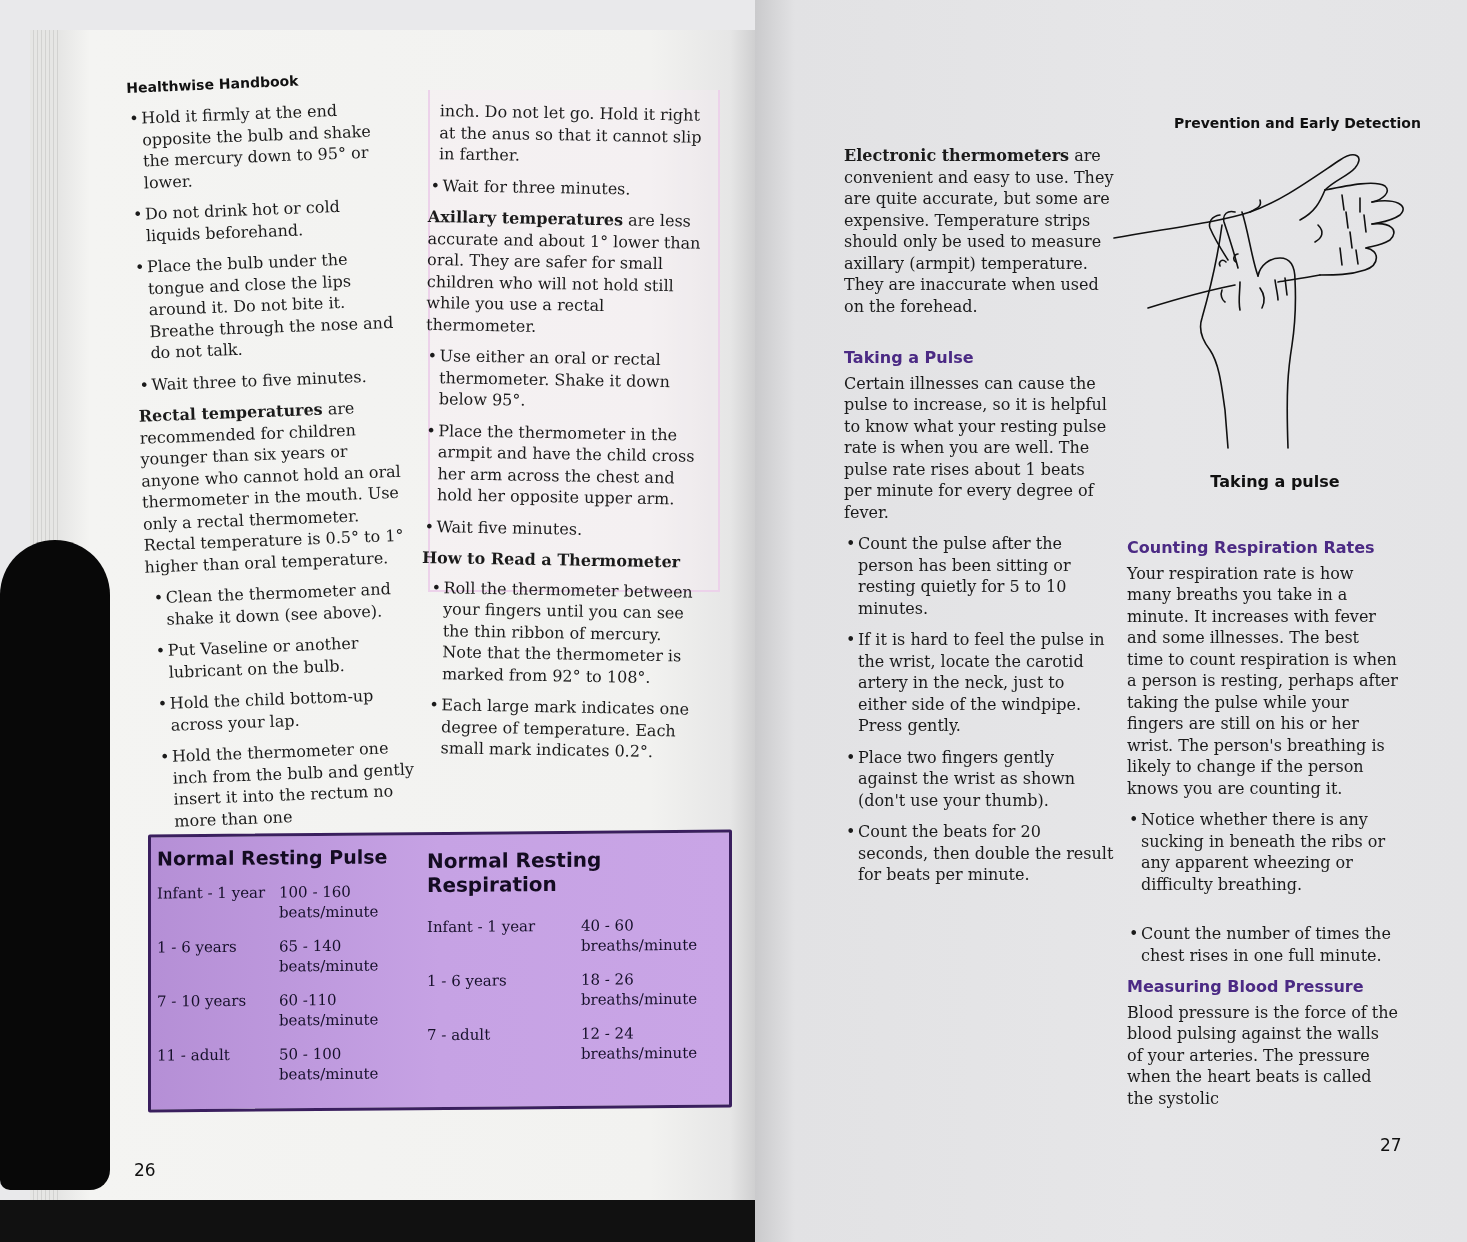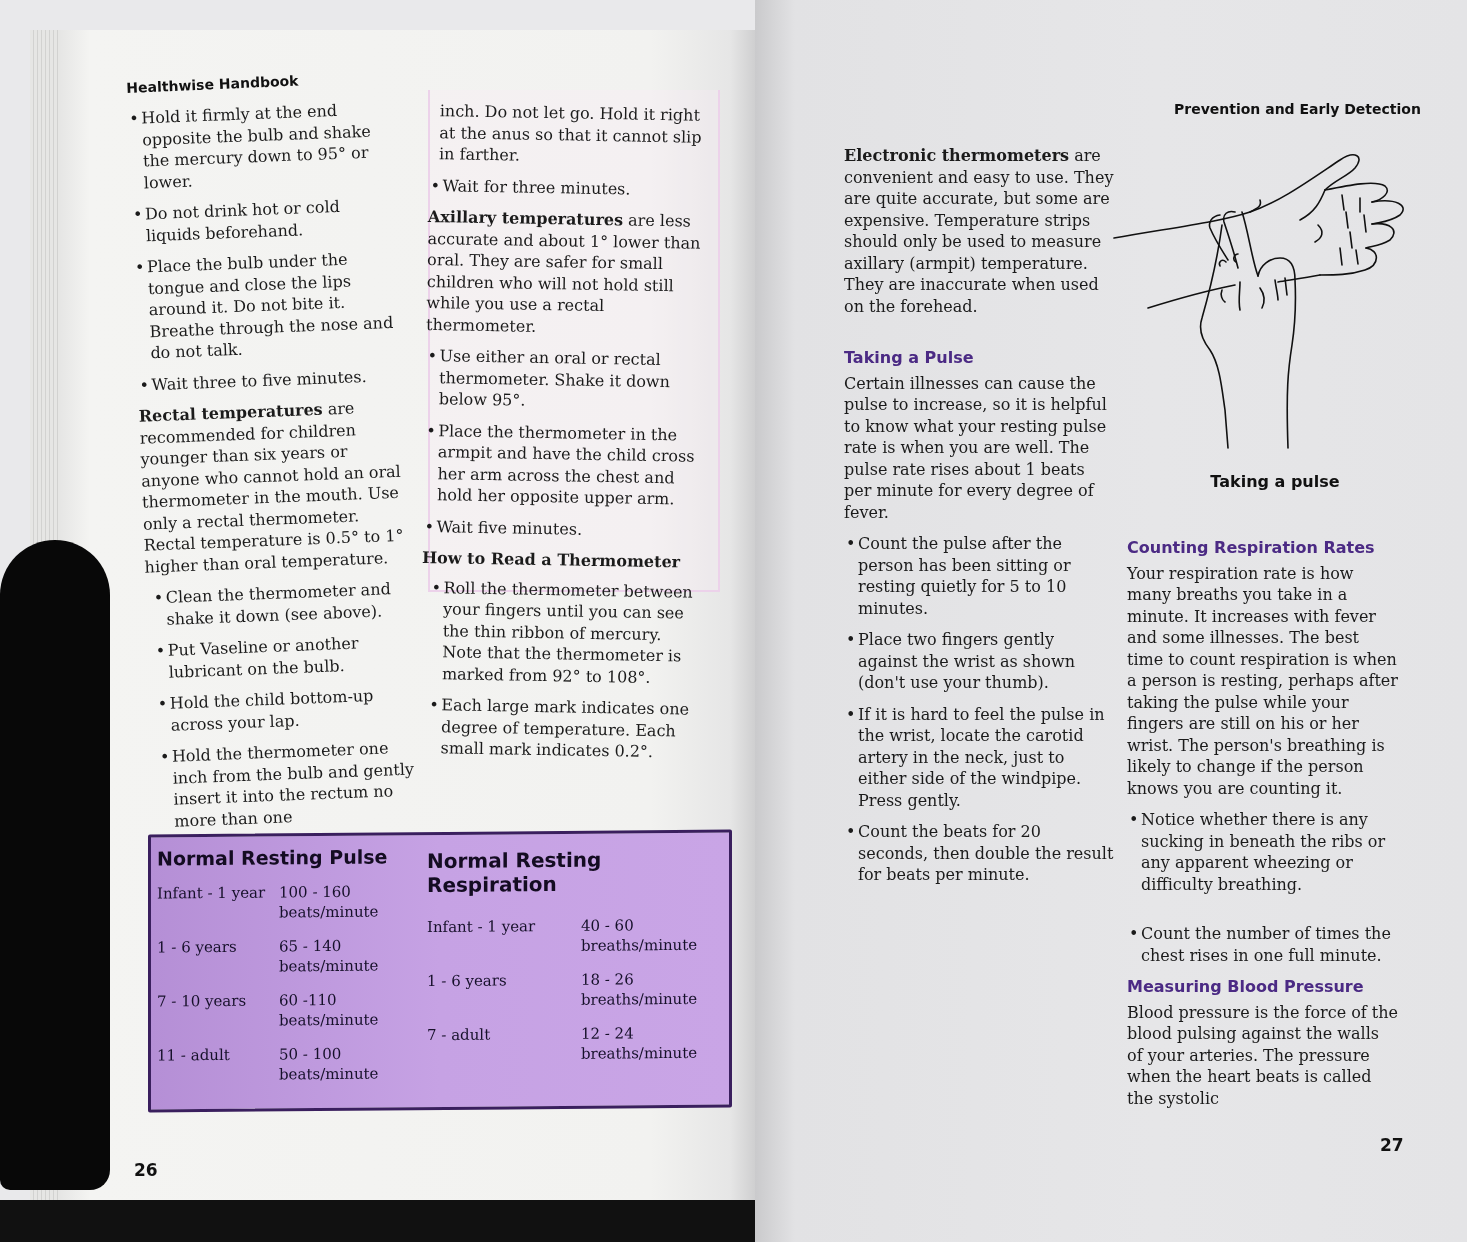--- a/index.html
+++ b/index.html
@@ -52,21 +52,21 @@
   }
   .table-box .t-title { font-family:"DejaVu Sans", sans-serif; font-weight:bold; font-size:19px; color:#140c22; }
   .table-col { position:absolute; top:10px; }
   .row { display:flex; margin-top:14px; font-size:15px; line-height:20px; }
   .row .age { width:128px; }
   .row .val { width:150px; }
   .col-right1 { left:824px; top:145px; width:272px;margin-left:20px; }
   .col-right2 { left:1127px; top:537px; width:272px; }
   .figure { left:1110px; top:150px; width:300px; height:300px; }
   .caption { left:1160px; top:472px; width:230px; text-align:center; font-family:"DejaVu Sans", sans-serif; font-weight:bold; font-size:16px; color:#111; }
-  .pg-num { font-family:"DejaVu Sans", sans-serif; font-weight:bold; font-size:17px; color:#111; }
+  .pg-num { font-family:"DejaVu Sans", sans-serif; font-weight:normal; font-size:17px; color:#111; }
 </style>
 </head>
 <body>
 
 <div class="spread">
 
   <div class="page-left"></div>
   <div class="page-edges"></div>
   <div class="pink-box"></div>
 
@@ -154,29 +154,29 @@
     </div>
   </div>
 
   <div class="abs pg-num" style="left:134px; top:1160px;">26</div>
 
   <div class="thumb"></div>
   <div class="dark-bottom"></div>
 
   <div class="page-right"></div>
 
-  <div class="abs running-head" style="left:1174px; top:101px;text-align:right;">Prevention and Early Detection</div>
+  <div class="abs running-head" style="left:1174px; top:115px;text-align:right;">Prevention and Early Detection</div>
 
   <div class="abs body-text col-right1">
     <p style="margin-bottom:30px"><b>Electronic thermometers</b><span> are convenient and easy to use. They are quite accurate, but some are expensive. Temperature strips should only be used to measure axillary (armpit) temperature. They are inaccurate when used on the forehead.</span></p>
     <div class="purple-head">Taking a Pulse</div>
     <p>Certain illnesses can cause the pulse to increase, so it is helpful to know what your resting pulse rate is when you are well. The pulse rate rises about 1 beats per minute for every degree of fever.</p>
     <div class="bullet">Count the pulse after the person has been sitting or resting quietly for 5 to 10 minutes.</div>
+    <div class="bullet">If it is hard to feel the pulse in the wrist, locate the carotid artery in the neck, just to either side of the windpipe. Press gently.</div>
     <div class="bullet">Place two fingers gently against the wrist as shown (don't use your thumb).</div>
-    <div class="bullet">If it is hard to feel the pulse in the wrist, locate the carotid artery in the neck, just to either side of the windpipe. Press gently.</div>
     <div class="bullet">Count the beats for 20 seconds, then double the result for beats per minute.</div>
   </div>
 
   <div class="abs figure">
     <svg width="300" height="300" viewBox="0 0 300 300" fill="none" stroke="#111" stroke-width="1.6" stroke-linecap="round">
       <path d="M4 88 C60 78 110 72 140 62 C170 52 200 30 230 10 C245 0 255 6 245 18 C238 26 225 30 215 40"></path>
       <path d="M140 62 C148 58 152 56 150 50"></path>
       <path d="M215 40 C240 35 265 30 275 36 C282 42 272 50 262 52"></path>
       <path d="M262 52 C285 48 300 55 290 65 C280 72 270 72 262 74"></path>
       <path d="M262 74 C280 72 290 80 280 90 C270 96 262 96 256 98"></path>

